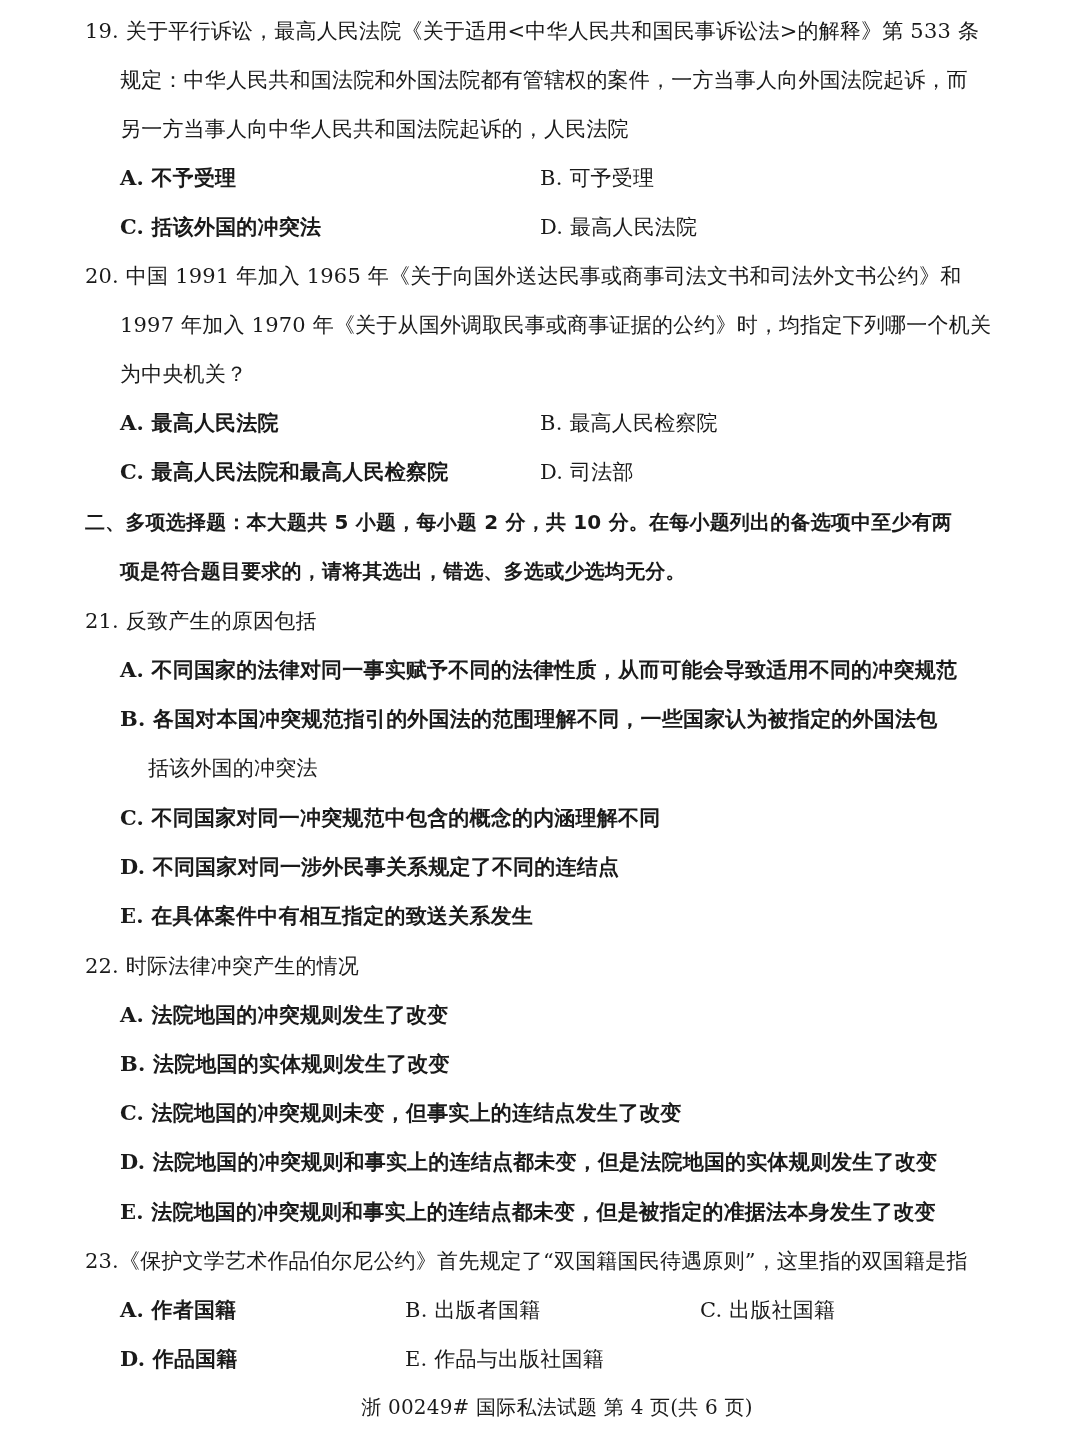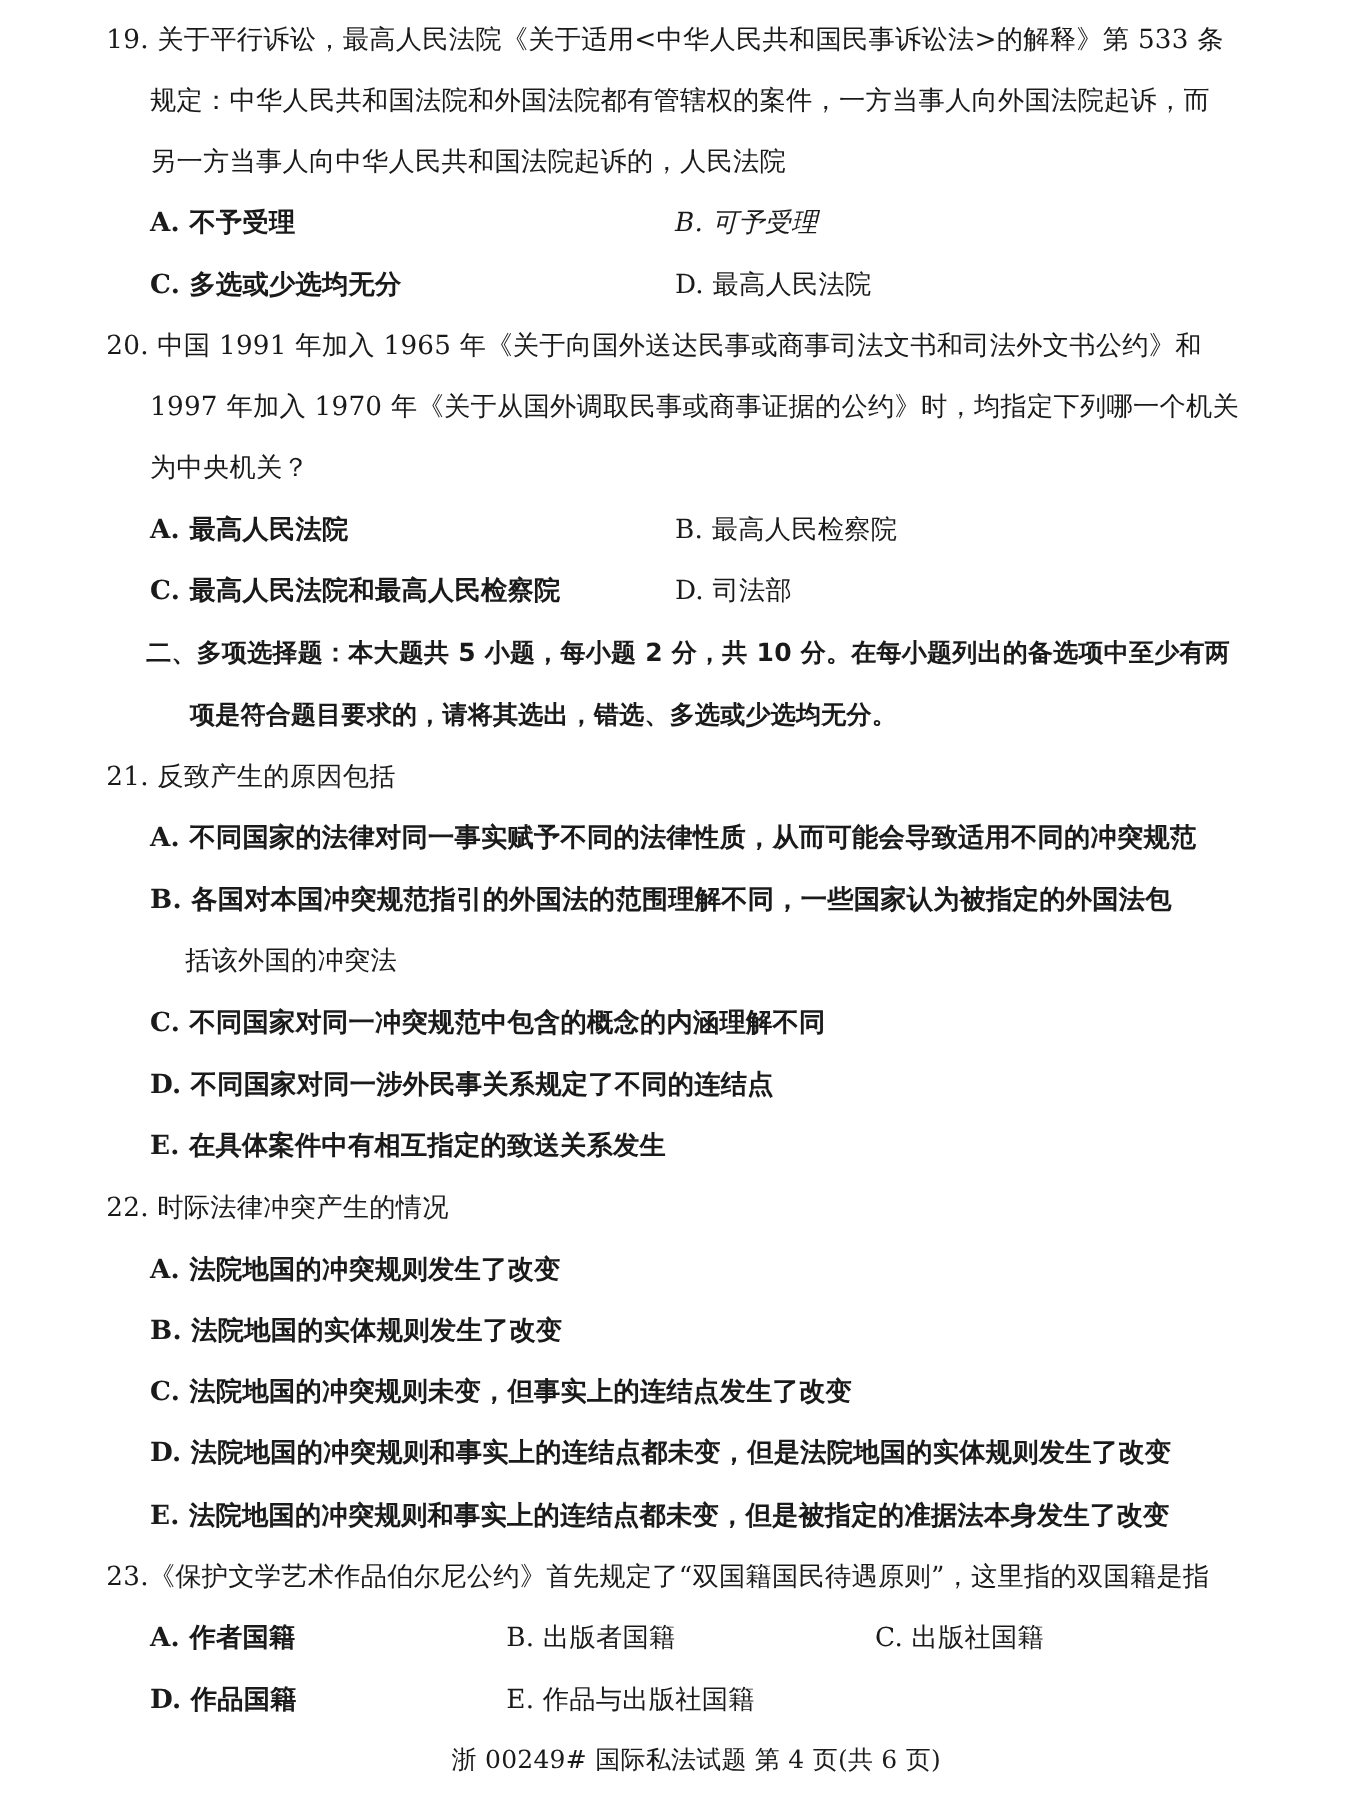--- a/index.html
+++ b/index.html
@@ -34,42 +34,41 @@
     .q-cont { left: 120px; }
     .opt { left: 120px; font-weight: bold; }
     .opt-col2 { left: 540px; }
     .opt-col2b { left: 405px; }
     .opt-col3 { left: 700px; }
     .opt-cont { left: 148px; }
     .bold {
       font-weight: bold;
       font-family: "DejaVu Sans", "Liberation Sans", sans-serif;
       font-size: 20px;
-      margin-left: 32px;
     }
     .footer {
       left: 0;
       width: 1080px;
       text-align: center;
       font-size: 20px;
       margin-left: 17px;
     }
   </style>
 </head>
 <body>
 
 <div class="page">
 
   <div>
     <div class="line q-line" style="top:11px;">19. 关于平行诉讼，最高人民法院《关于适用&lt;中华人民共和国民事诉讼法&gt;的解释》第 533 条</div>
     <div class="line q-cont" style="top:60px;">规定：中华人民共和国法院和外国法院都有管辖权的案件，一方当事人向外国法院起诉，而</div>
     <div class="line q-cont" style="top:109px;">另一方当事人向中华人民共和国法院起诉的，人民法院</div>
     <div class="line opt" style="top:158px;">A. 不予受理</div>
-    <div class="line opt-col2" style="top:158px;font-style:italic;">B. 可予受理</div>
-    <div class="line opt" style="top:207px;">C. 多选或少选均无分</div>
+    <div class="line opt-col2" style="top:158px;">B. 可予受理</div>
+    <div class="line opt" style="top:207px;">C. 括该外国的冲突法</div>
     <div class="line opt-col2" style="top:207px;">D. 最高人民法院</div>
   </div>
 
   <div>
     <div class="line q-line" style="top:256px;">20. 中国 1991 年加入 1965 年《关于向国外送达民事或商事司法文书和司法外文书公约》和</div>
     <div class="line q-cont" style="top:305px;">1997 年加入 1970 年《关于从国外调取民事或商事证据的公约》时，均指定下列哪一个机关</div>
     <div class="line q-cont" style="top:354px;">为中央机关？</div>
     <div class="line opt" style="top:403px;">A. 最高人民法院</div>
     <div class="line opt-col2" style="top:403px;">B. 最高人民检察院</div>
     <div class="line opt" style="top:452px;">C. 最高人民法院和最高人民检察院</div>

